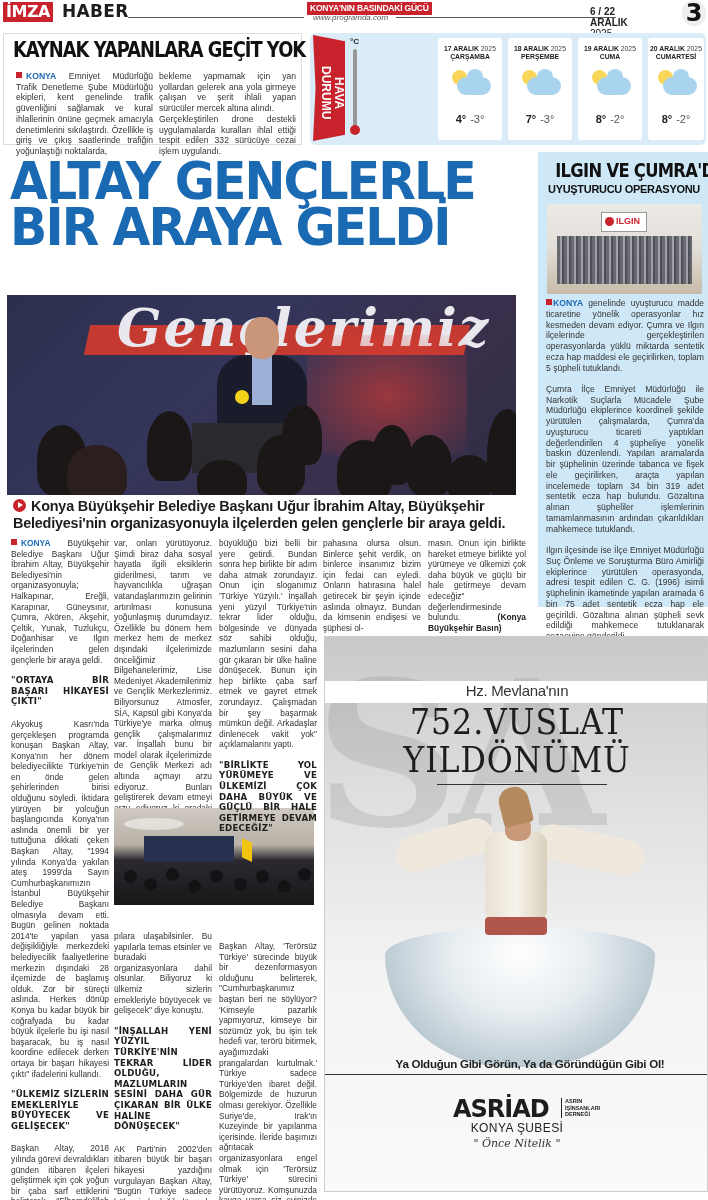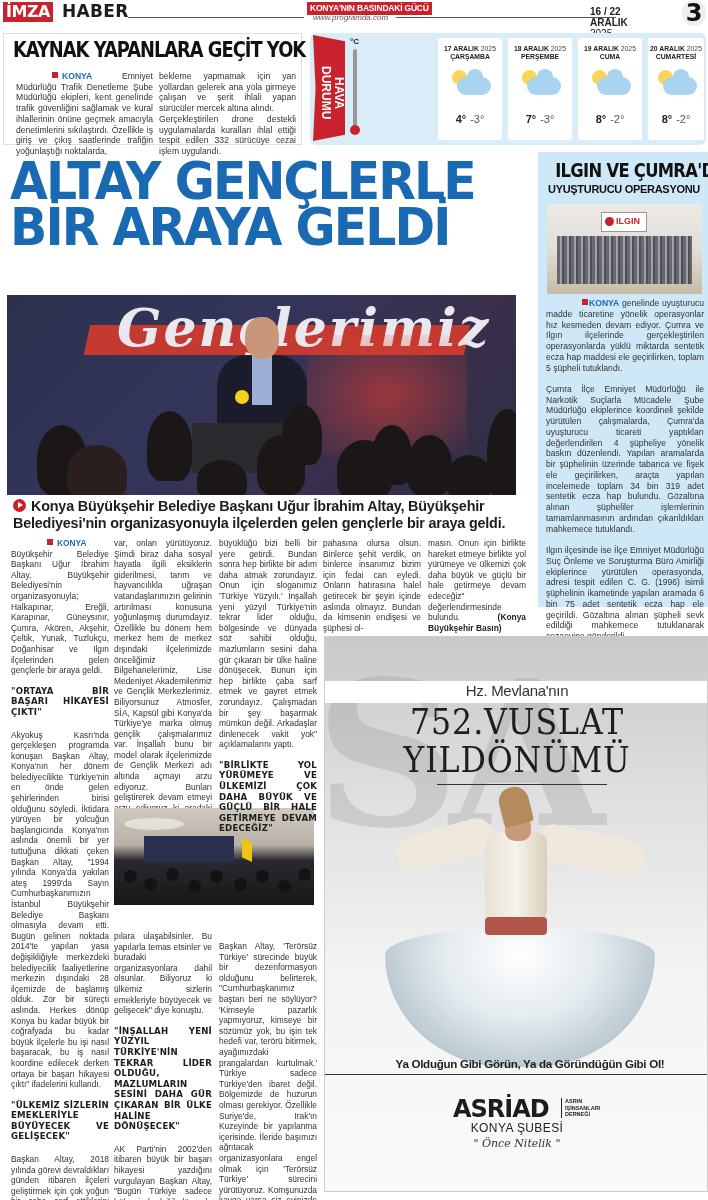--- a/index.html
+++ b/index.html
@@ -23,21 +23,21 @@
   .page-num { position: absolute; left: 682px; top: 0px; font-size: 24px; font-weight: 900; color: #111;
     font-family: "DejaVu Sans", sans-serif; width: 24px; height: 26px; background: #eee; border-radius: 12px; text-align: center; line-height: 26px;}
 
   
   .top-story { position: absolute; left: 3px; top: 33px; width: 299px; height: 112px; border: 1px solid #ddd; }
   .top-headline { position: absolute; left: 9px; top: 3px; font-size: 21.5px; font-weight: 900; letter-spacing: -1.2px;
     color: #111; font-family: "DejaVu Sans", sans-serif; transform: scaleX(0.83); transform-origin: left; white-space: nowrap; }
   .top-col { position: absolute; top: 37px; width: 137px; font-size: 8.6px; line-height: 10.7px; color: #333; text-align: justify; hyphens: auto; }
   .top-col.c1 { left: 12px; }
   .top-col.c2 { left: 155px; }
-  .tag { color: #1a69b3; font-weight: 700; margin-left: 36px; }
+  .tag { color: #1a69b3; font-weight: 700; }
   .tag::before { content: ""; display: inline-block; width: 6px; height: 6px; background: #c8232c; margin-right: 4px; vertical-align: 1px; }
 
   
   .weather { position: absolute; left: 310px; top: 33px; width: 396px; height: 112px; background: #d9ecf8; border-radius: 6px; }
   .weather-ribbon { position: absolute; left: 3px; top: 2px; width: 32px; height: 106px; background: #c8232c;
     clip-path: polygon(0 0, 100% 6%, 100% 94%, 0 100%, 8% 50%); }
   .weather-label { position: absolute; left: 3px; top: 20px; width: 32px; height: 80px; color: #fff; font-weight: 700; font-size: 12px;
     writing-mode: vertical-rl; text-align: center; line-height: 13px; }
   .thermo { position: absolute; left: 40px; top: 4px; width: 10px; height: 100px; }
   .thermo .deg { position: absolute; top: 0; left: 0; font-size: 8px; font-weight: 700; color: #222; }
@@ -136,21 +136,21 @@
 </head>
 <body>
 
 <header class="masthead">
   <div class="logo-imza">İMZA</div>
   <div class="logo-haber">HABER</div>
   <div class="mast-rule"></div>
   <div class="mast-slogan">KONYA'NIN BASINDAKİ GÜCÜ</div>
   <div class="mast-url">www.programda.com</div>
   <div class="mast-rule-r"></div>
-  <div class="mast-date"><b>16 / 22 ARALIK</b> <span>2025</span></div>
+  <div class="mast-date"><b>6 / 22 ARALIK</b> <span>2025</span></div>
   <div class="page-num">3</div>
 </header>
 
 <section class="top-story">
   <h2 class="top-headline">KAYNAK YAPANLARA GEÇİT YOK</h2>
   <div class="top-col c1">
     <span class="tag">KONYA</span>
     <span>Emniyet Müdürlüğü Trafik Denetleme Şube Müdürlüğü ekipleri, kent genelinde trafik güvenliğini sağlamak ve kural ihlallerinin önüne geçmek amacıyla denetimlerini sıkılaştırdı. Özellikle iş giriş ve çıkış saatlerinde trafiğin yoğunlaştığı noktalarda,</span>
   </div>
   <div class="top-col c2">

